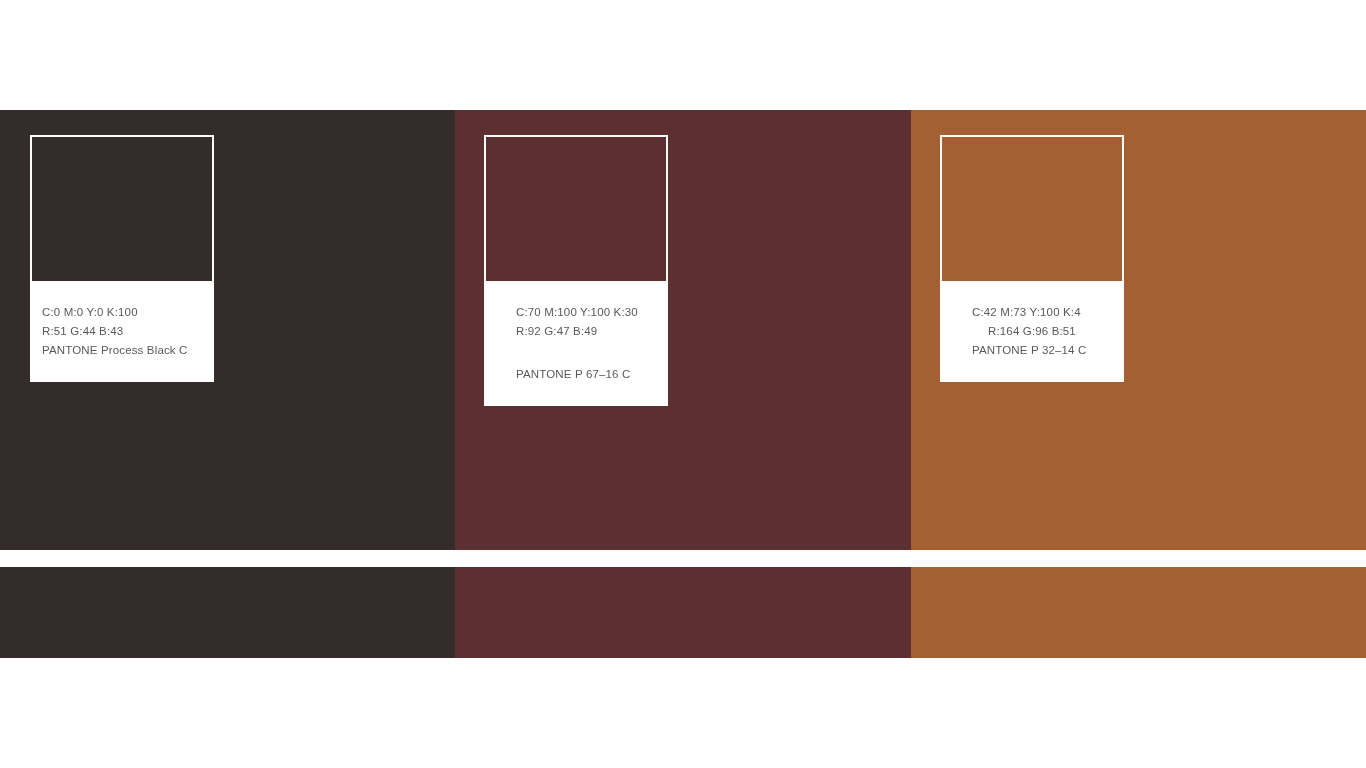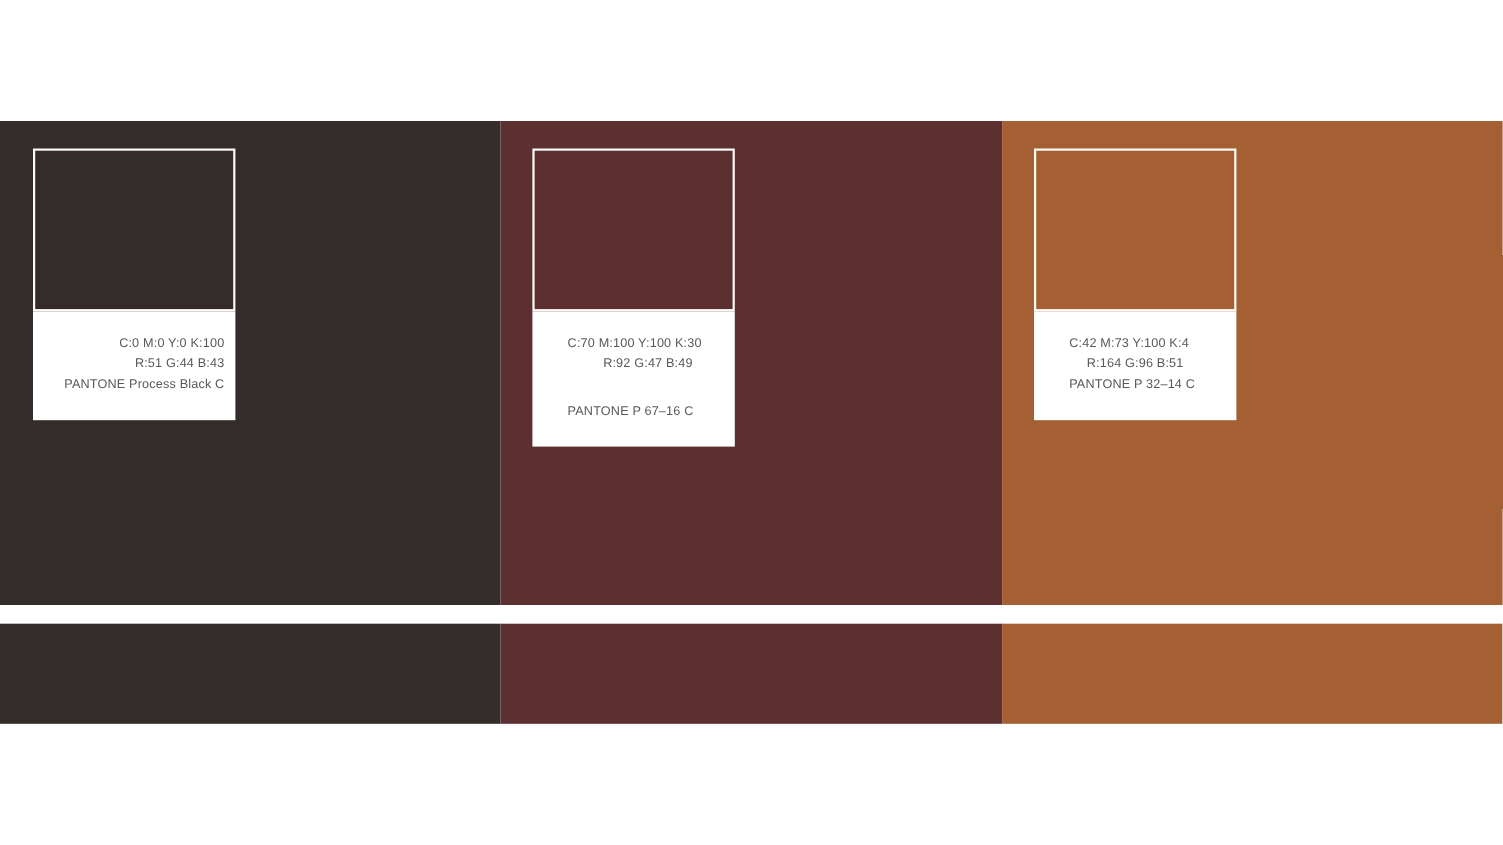--- a/index.html
+++ b/index.html
@@ -35,21 +35,21 @@
     height: 440px;
     display: flex;
     flex-direction: row;
   }
 
   .color-column {
     position: relative;
     height: 100%;
     flex: 0 0 auto;
   }
-  .color-column.col-0 { width: 455px; text-align: right; }
+  .color-column.col-0 { width: 455px; }
   .color-column.col-1 { width: 456px; }
   .color-column.col-2 { width: 520px; }
 
   
   .swatch-specimen {
     position: absolute;
     top: 25px;
   }
   .col-0 .swatch-specimen { left: 30px; }
   .col-1 .swatch-specimen { left: 29px; }
@@ -117,21 +117,21 @@
           <div class="caption-line" style="color: rgb(89, 89, 89);">PANTONE Process Black C</div>
         </div>
       </div>
     </div>
 
     <div class="color-column col-1" style="background-color: rgb(92, 47, 49);">
       <div class="swatch-specimen">
         <div class="swatch-frame" style="border-color: rgb(253, 252, 248);"></div>
         <div class="swatch-caption">
           <div class="caption-line" style="color: rgb(89, 89, 89);">C:70 M:100 Y:100 K:30</div>
-          <div class="caption-line" style="color: rgb(89, 89, 89); text-align: center;">R:92 G:47 B:49</div>
+          <div class="caption-line" style="color: rgb(89, 89, 89);">R:92 G:47 B:49</div>
           <div class="caption-line" style="color: rgb(89, 89, 89); margin-top: 24px;">PANTONE P 67–16 C</div>
         </div>
       </div>
     </div>
 
     <div class="color-column col-2" style="background-color: rgb(164, 96, 51);">
       <div class="swatch-specimen">
         <div class="swatch-frame" style="border-color: rgb(253, 252, 248);"></div>
         <div class="swatch-caption">
           <div class="caption-line" style="color: rgb(89, 89, 89);">C:42 M:73 Y:100 K:4</div>

